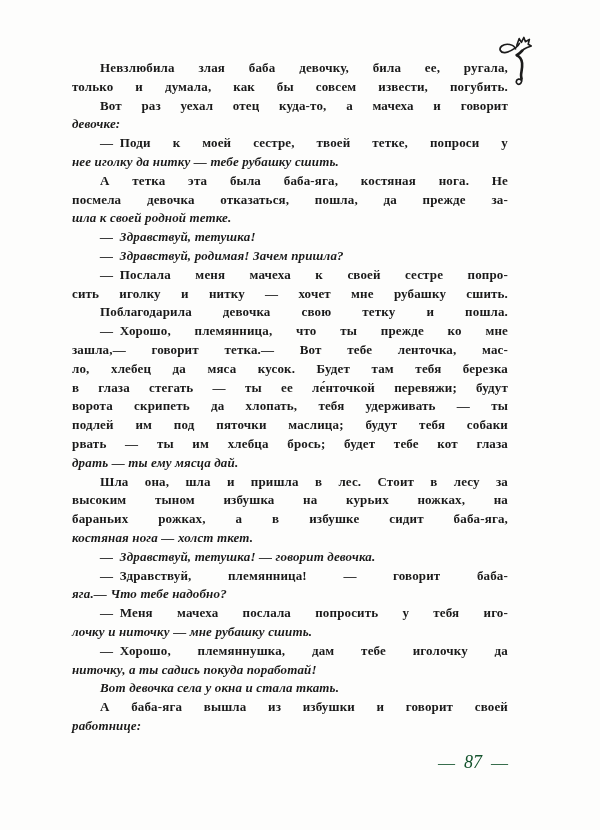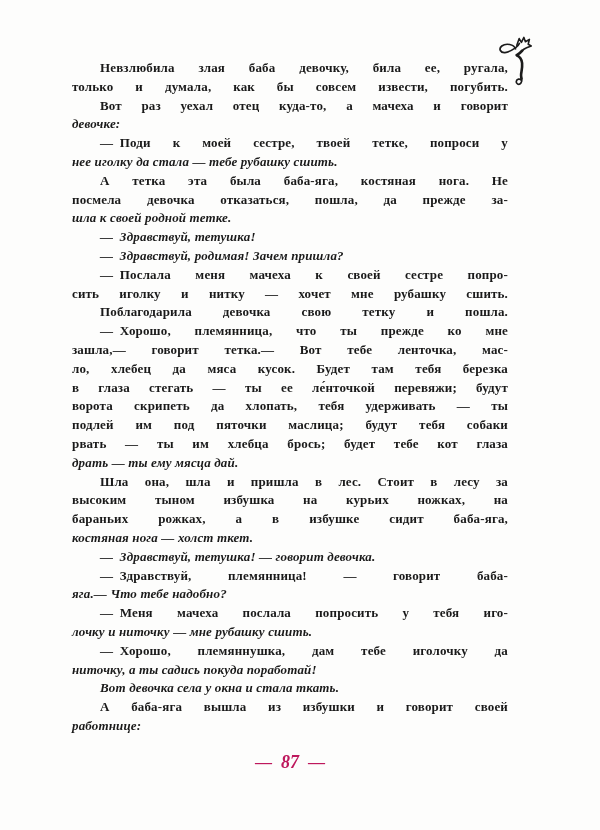--- a/index.html
+++ b/index.html
@@ -32,24 +32,24 @@
   .ornament {
     position: absolute;
     left: 496px;
     top: 36px;
   }
   .footer {
     position: absolute;
     left: 72px;
     top: 752px;
     width: 436px;
-    text-align: center;
+    text-align: right;
     font-size: 17px;
-    font-weight: 700;
-    color: #be185d;
+    font-weight: 400;
+    color: #14532d;
   }
   .footer .num {
     font-style: italic;
     font-size: 18px;
     margin: 0 9px;
   }
 </style>
 </head>
 <body>
 
@@ -71,21 +71,21 @@
       <span class="line" style="display:block">только и думала, как бы совсем извести, погубить.</span>
     </p>
 
     <p class="para">
       <span class="line first" style="display:block">Вот раз уехал отец куда-то, а мачеха и говорит</span>
       <span class="line left" style="display:block">девочке:</span>
     </p>
 
     <p class="para">
       <span class="line first" style="display:block">— Поди к моей сестре, твоей тетке, попроси у</span>
-      <span class="line left" style="display:block">нее иголку да стала — тебе рубашку сшить.</span>
+      <span class="line left" style="display:block">нее иголку да нитку — тебе рубашку сшить.</span>
     </p>
 
     <p class="para">
       <span class="line first" style="display:block">А тетка эта была баба-яга, костяная нога. Не</span>
       <span class="line" style="display:block">посмела девочка отказаться, пошла, да прежде за-</span>
       <span class="line left" style="display:block">шла к своей родной тетке.</span>
     </p>
 
     <p class="para">
       <span class="line first left" style="display:block">— Здравствуй, тетушка!</span>

